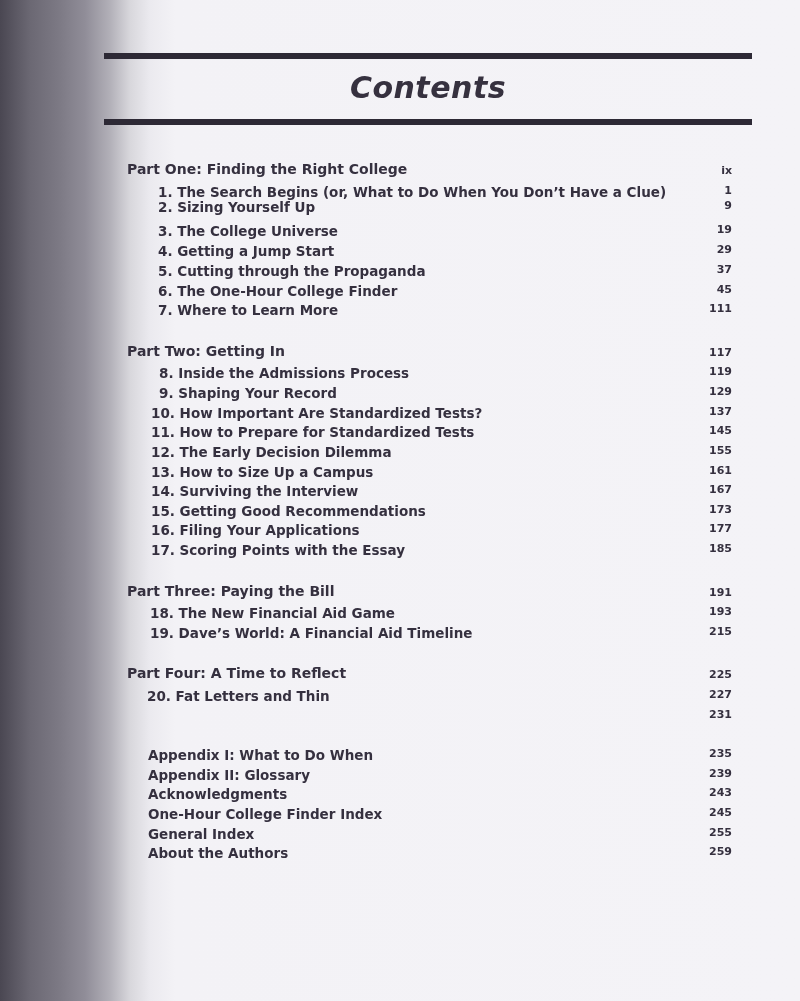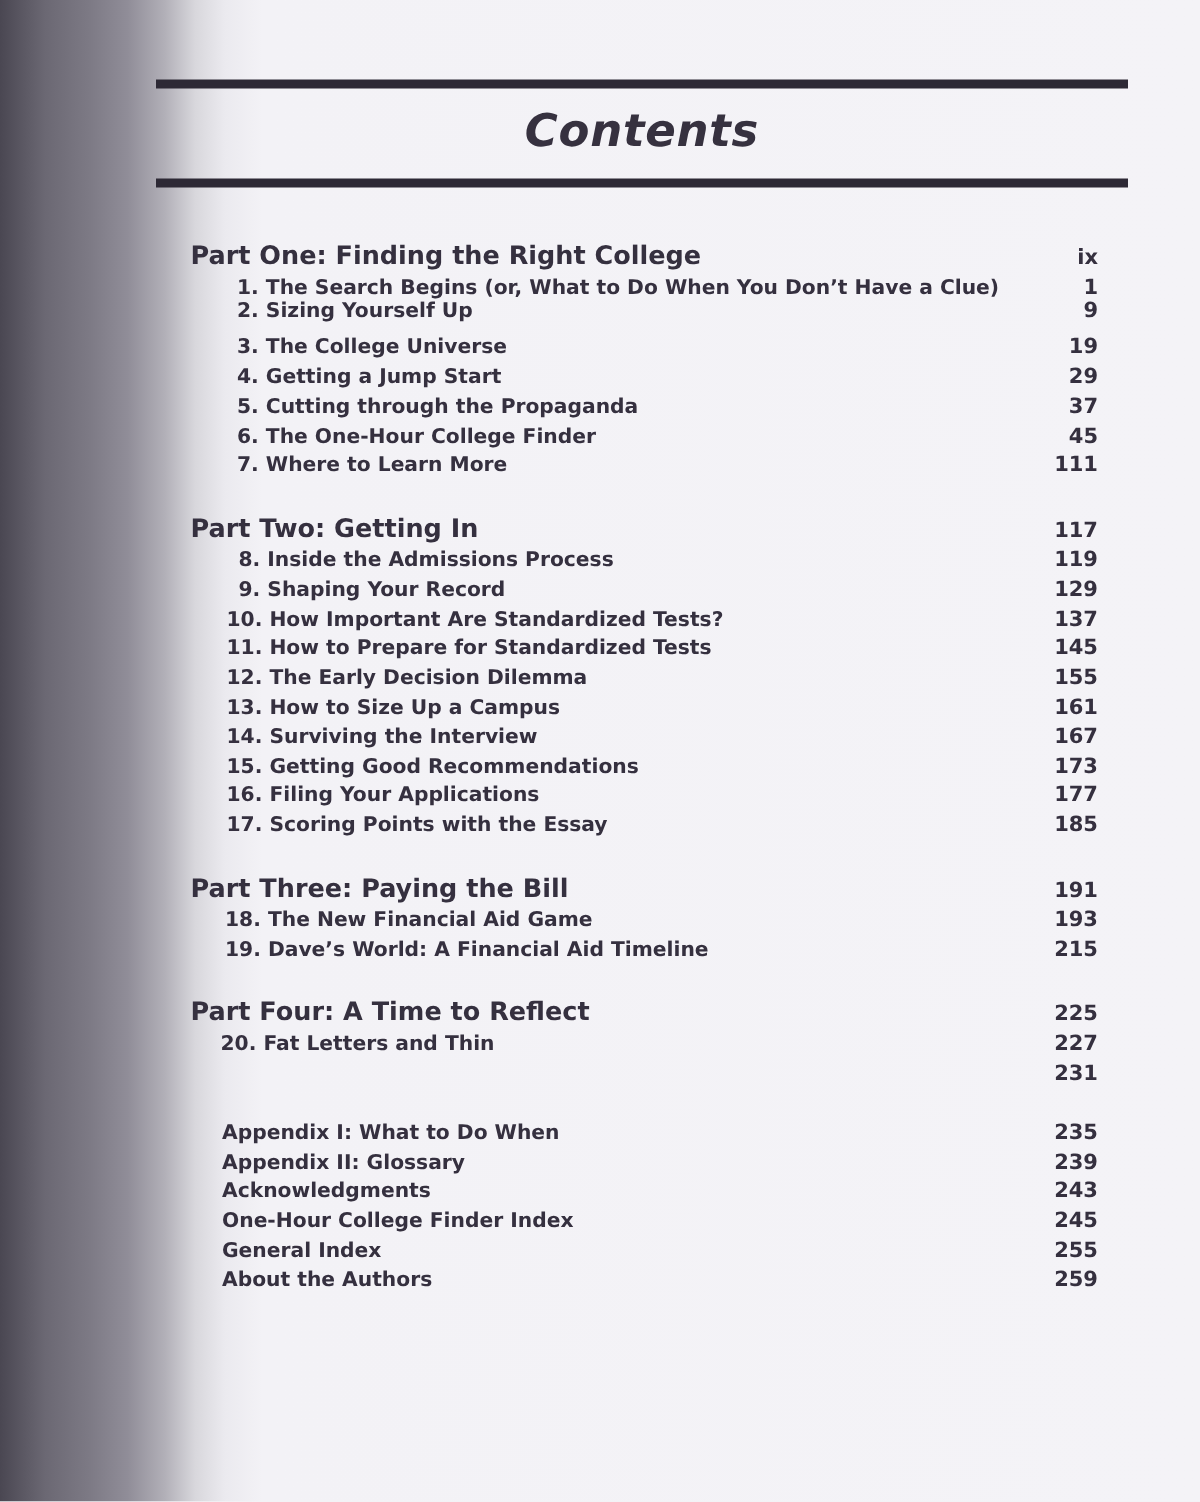--- a/index.html
+++ b/index.html
@@ -27,23 +27,23 @@
     font-weight: bold; font-size: 30px; letter-spacing: 0.5px; color: #36313f; font-style: italic;
   }
   .toc { position: absolute; left: 0; top: 0; width: 800px; }
   .row {
     position: absolute; left: 0; width: 800px; height: 20px;
     font-weight: bold;
   }
   .row .label { position: absolute; white-space: nowrap; }
   .row .page {
     position: absolute; right: 68px; text-align: center; white-space: nowrap;
-    font-size: 14px;
+    font-size: 11px;
   }
-  .part .label { left: 127px; font-size: 17px; top: -2px; }
+  .part .label { left: 127px; font-size: 14px; top: -2px; }
   .part .page { top: 1px; }
   .chap .label { font-size: 13.5px; text-align: right; }
   .chap .page { top: 0; }
   .back .label { left: 148px; font-size: 13.5px; }
 </style>
 </head>
 <body>
 
 <div class="page-bg"></div>
 

